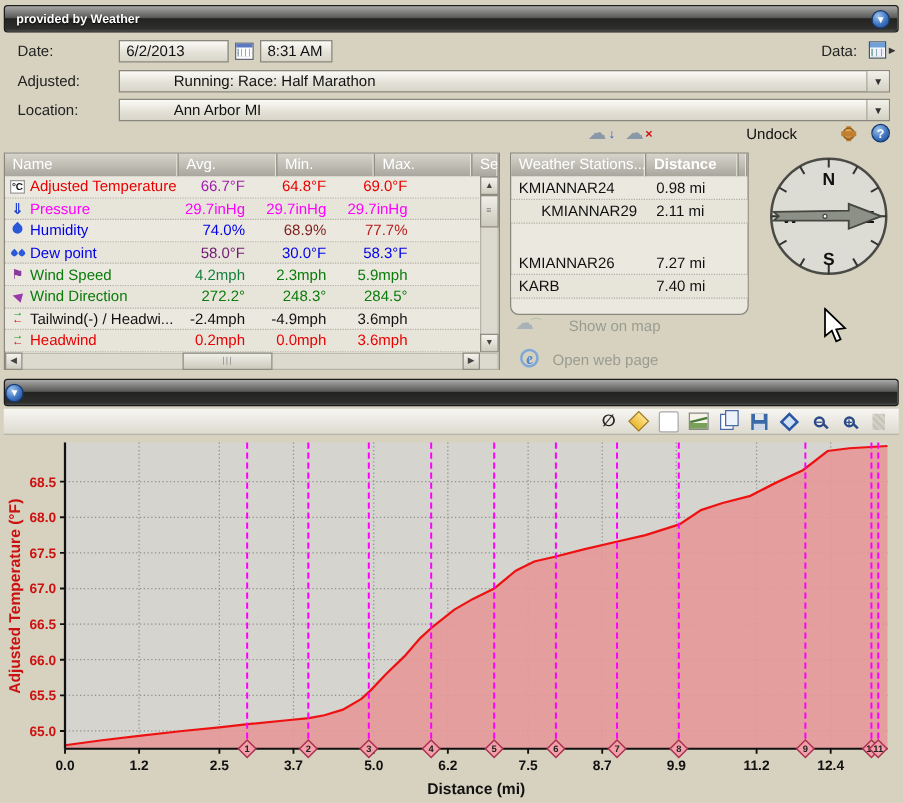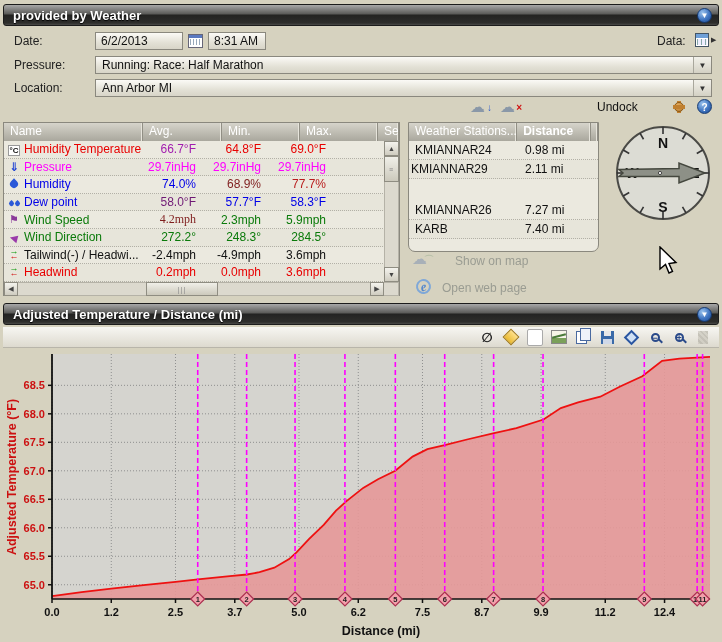--- a/index.html
+++ b/index.html
@@ -4,33 +4,33 @@
 <style>
   html,body{margin:0;padding:0;}
   body{width:722px;height:642px;overflow:hidden;background:#d6d2bf;
        font-family:"Liberation Sans","DejaVu Sans",sans-serif;font-size:12px;color:#1a1a1a;}
   #app{position:relative;width:722px;height:642px;}
 
   
   .glossybar{position:absolute;left:3px;width:716px;height:22px;border-radius:3px;
     background:linear-gradient(#a8a8a8,#5a5a58 45%,#232322 50%,#2e2e2c 90%,#4a4a48);
     border:1px solid #1c1c1c;box-sizing:border-box;display:flex;align-items:center;}
-  .glossybar .bartitle{color:#fff;font-weight:bold;font-size:13px;padding-left:9px;
+  .glossybar .bartitle{color:#fff;font-weight:bold;font-size:10px;padding-left:9px;
     text-shadow:0 1px 1px #000;flex:1;}
   .bluebtn{width:15px;height:15px;border-radius:50%;margin-right:6px;
     background:radial-gradient(circle at 35% 30%,#9cc4ee,#3f74c0 55%,#1d4a8f);
     border:1px solid #163a72;color:#fff;font-size:8px;line-height:14px;text-align:center;
     box-sizing:border-box;cursor:pointer;}
 
   .formlabel{position:absolute;left:14px;color:#222;}
   .tbox{position:absolute;height:18px;box-sizing:border-box;border:1px solid #8a887e;
     background:linear-gradient(#fbfaf6,#e3e1d6 60%,#d8d5c8);padding:1px 5px;font-size:12px;
     font-family:inherit;color:#111;}
   .ddown{position:absolute;height:18px;box-sizing:border-box;border:1px solid #8a887e;
-    background:linear-gradient(#fbfaf6,#e3e1d6 60%,#d8d5c8);display:flex;align-items:center;}
+    background:linear-gradient(#fbfaf6,#e3e1d6 60%,#d8d5c8);display:flex;align-items:center;padding-left:37px;}
   .ddown .dval{flex:1;padding-left:6px;color:#111;}
   .ddarrow{width:17px;height:100%;border-left:1px solid #a9a79c;display:flex;align-items:center;
     justify-content:center;color:#333;font-size:8px;background:linear-gradient(#f2f1ea,#d4d1c4);}
 
   
   .calicon{position:absolute;width:15px;height:14px;border:1px solid #667;background:#fff;box-sizing:border-box;}
   .calicon:before{content:"";display:block;height:3px;background:#5a79c0;}
   .calicon:after{content:"";display:block;margin:1px;height:6px;
     background:repeating-linear-gradient(90deg,#9ab 0 1px,#fff 1px 3px),repeating-linear-gradient(#9ab 0 1px,#fff 1px 3px);}
   .dataicon{position:absolute;width:14px;height:14px;border:1px solid #456;background:#fff;box-sizing:border-box;}
@@ -117,21 +117,21 @@
   </div>
 
   <span class="formlabel" style="top:34px;">Date:</span>
   <input class="tbox" style="left: 95px; top: 32px; width: 88px;" value="6/2/2013">
   <span class="calicon" style="left:188px;top:34px;"></span>
   <input class="tbox" style="left: 208px; top: 32px; width: 58px;" value="8:31 AM">
   <span class="formlabel" style="left:657px;top:34px;">Data:</span>
   <span class="dataicon" style="left:695px;top:33px;"></span>
   <span class="tinyarrow" style="left:711px;top:36px;">▶</span>
 
-  <span class="formlabel" style="top:58px;">Pressure:</span>
+  <span class="formlabel" style="top:58px;">Adjusted:</span>
   <div class="ddown" style="left:95px;top:56px;width:617px;">
     <span class="dval">Running: Race: Half Marathon</span>
     <span class="ddarrow">▼</span>
   </div>
 
   <span class="formlabel" style="top:81px;">Location:</span>
   <div class="ddown" style="left:95px;top:79px;width:617px;">
     <span class="dval">Ann Arbor MI</span>
     <span class="ddarrow">▼</span>
   </div>
@@ -148,21 +148,21 @@
     <div class="ghead" id="metrics-head">
         <div class="hc" style="width: 139px;">Name</div>
         <div class="hc" style="width: 79px;">Avg.</div>
         <div class="hc" style="width: 78px;">Min.</div>
         <div class="hc" style="width: 78px;">Max.</div>
         <div class="hc" style="width: 21px;">Sel</div>
       </div>
     <div id="metrics-body">
         <div class="grow" style="height: 17.6px;">
           <span class="micon"><span class="tempbadge">°C</span></span>
-          <span class="celll" style="width:119px;color:#e80000;">Humidity Temperature</span>
+          <span class="celll" style="width:119px;color:#e80000;">Adjusted Temperature</span>
           <span class="cellr" style="width:66px;padding-right:13px;color:#a21caf;">66.7°F</span>
           <span class="cellr" style="width:65px;padding-right:13px;color:#e80000;">64.8°F</span>
           <span class="cellr" style="width:65px;padding-right:13px;color:#e80000;">69.0°F</span>
         </div>
         <div class="grow" style="height: 17.6px;">
           <span class="micon"><span style="color:#1a3fd4;font-weight:bold;font-size:12px;">⇓</span></span>
           <span class="celll" style="width:119px;color:#ff00ff;">Pressure</span>
           <span class="cellr" style="width:66px;padding-right:13px;color:#ff00ff;">29.7inHg</span>
           <span class="cellr" style="width:65px;padding-right:13px;color:#ff00ff;">29.7inHg</span>
           <span class="cellr" style="width:65px;padding-right:13px;color:#ff00ff;">29.7inHg</span>
@@ -171,27 +171,27 @@
           <span class="micon"><span class="drop"></span></span>
           <span class="celll" style="width:119px;color:#0000e8;">Humidity</span>
           <span class="cellr" style="width:66px;padding-right:13px;color:#0000e8;">74.0%</span>
           <span class="cellr" style="width:65px;padding-right:13px;color:#7f1d1d;">68.9%</span>
           <span class="cellr" style="width:65px;padding-right:13px;color:#b91c1c;">77.7%</span>
         </div>
         <div class="grow" style="height: 17.6px;">
           <span class="micon"><span class="drop sm"></span><span class="drop sm" style="margin-left:1px;"></span></span>
           <span class="celll" style="width:119px;color:#0000e8;">Dew point</span>
           <span class="cellr" style="width:66px;padding-right:13px;color:#701a75;">58.0°F</span>
-          <span class="cellr" style="width:65px;padding-right:13px;color:#0000e8;">57.7°F</span>
+          <span class="cellr" style="width:65px;padding-right:13px;color:#0000e8;">30.0°F</span>
           <span class="cellr" style="width:65px;padding-right:13px;color:#0000e8;">58.3°F</span>
         </div>
         <div class="grow" style="height: 17.6px;">
           <span class="micon"><span style="color:#8a3a9a;font-size:11px;">⚑</span></span>
           <span class="celll" style="width:119px;color:#0a7a0a;">Wind Speed</span>
-          <span class="cellr" style="width:66px;padding-right:13px;color:#7f1d1d;font-family:Liberation Serif, serif;">4.2mph</span>
+          <span class="cellr" style="width:66px;padding-right:13px;color:#15803d;">4.2mph</span>
           <span class="cellr" style="width:65px;padding-right:13px;color:#0a7a0a;">2.3mph</span>
           <span class="cellr" style="width:65px;padding-right:13px;color:#0a7a0a;">5.9mph</span>
         </div>
         <div class="grow" style="height: 17.6px;">
           <span class="micon"><span style="color:#9a3aaa;font-size:10px;display:inline-block;transform:rotate(15deg);">◀</span></span>
           <span class="celll" style="width:119px;color:#0a7a0a;">Wind Direction</span>
           <span class="cellr" style="width:66px;padding-right:13px;color:#0a7a0a;">272.2°</span>
           <span class="cellr" style="width:65px;padding-right:13px;color:#0a7a0a;">248.3°</span>
           <span class="cellr" style="width:65px;padding-right:13px;color:#0a7a0a;">284.5°</span>
         </div>
@@ -233,21 +233,21 @@
         <div class="hc" style="width: 122px;">Weather Stations...</div>
         <div class="hc" style="width: 83px; font-weight: bold;">Distance</div>
         <div class="hc" style="width: 7px;"></div>
       </div>
     <div id="stations-body">
         <div class="grow" style="height: 19px;">
           <span class="celll" style="width:116px;padding-left:6px;color:#111;">KMIANNAR24</span>
           <span class="celll" style="width:60px;color:#111;">0.98 mi</span>
         </div>
         <div class="grow" style="height: 19px;">
-          <span class="celll" style="width:116px;padding-left:2px;color:#111;">KMIANNAR29</span>
+          <span class="celll" style="width:116px;padding-left:24px;color:#111;">KMIANNAR29</span>
           <span class="celll" style="width:60px;color:#111;">2.11 mi</span>
         </div>
         <div class="grow" style="height: 19px; margin-top: 22px;">
           <span class="celll" style="width:116px;padding-left:6px;color:#111;">KMIANNAR26</span>
           <span class="celll" style="width:60px;color:#111;">7.27 mi</span>
         </div>
         <div class="grow" style="height: 19px;">
           <span class="celll" style="width:116px;padding-left:6px;color:#111;">KARB</span>
           <span class="celll" style="width:60px;color:#111;">7.40 mi</span>
         </div>
@@ -281,21 +281,20 @@
   <span class="cloudico" style="position:absolute;left:412px;top:251px;color:#a8b0b8;">☁<span class="over" style="color:#b8c0a8;">⌒</span></span>
   <span class="linkrow" style="left:455px;top:254px;">Show on map</span>
   <span class="ieico" style="position:absolute;left:416px;top:279px;">e</span>
   <span class="linkrow" style="left:442px;top:281px;">Open web page</span>
 
   <svg id="cursor" viewBox="0 0 22 30">
     <path d="M2,1 L2,23 L7.5,18.5 L11,27 L14.5,25.5 L11,17.5 L18,16.5 Z" fill="#fff" stroke="#000" stroke-width="1.4"></path>
   </svg>
 
   <div class="glossybar" style="top:303px;">
-    <span class="bartitle">Adjusted Temperature / Distance (mi)</span>
     <span class="bluebtn">▼</span>
   </div>
 
   <div id="chart-toolbar">
       <span class="tbico">
         <span class="ic-null">∅</span>
       </span>
       <span class="tbico">
         <span class="ic-diamond"></span>
       </span>

